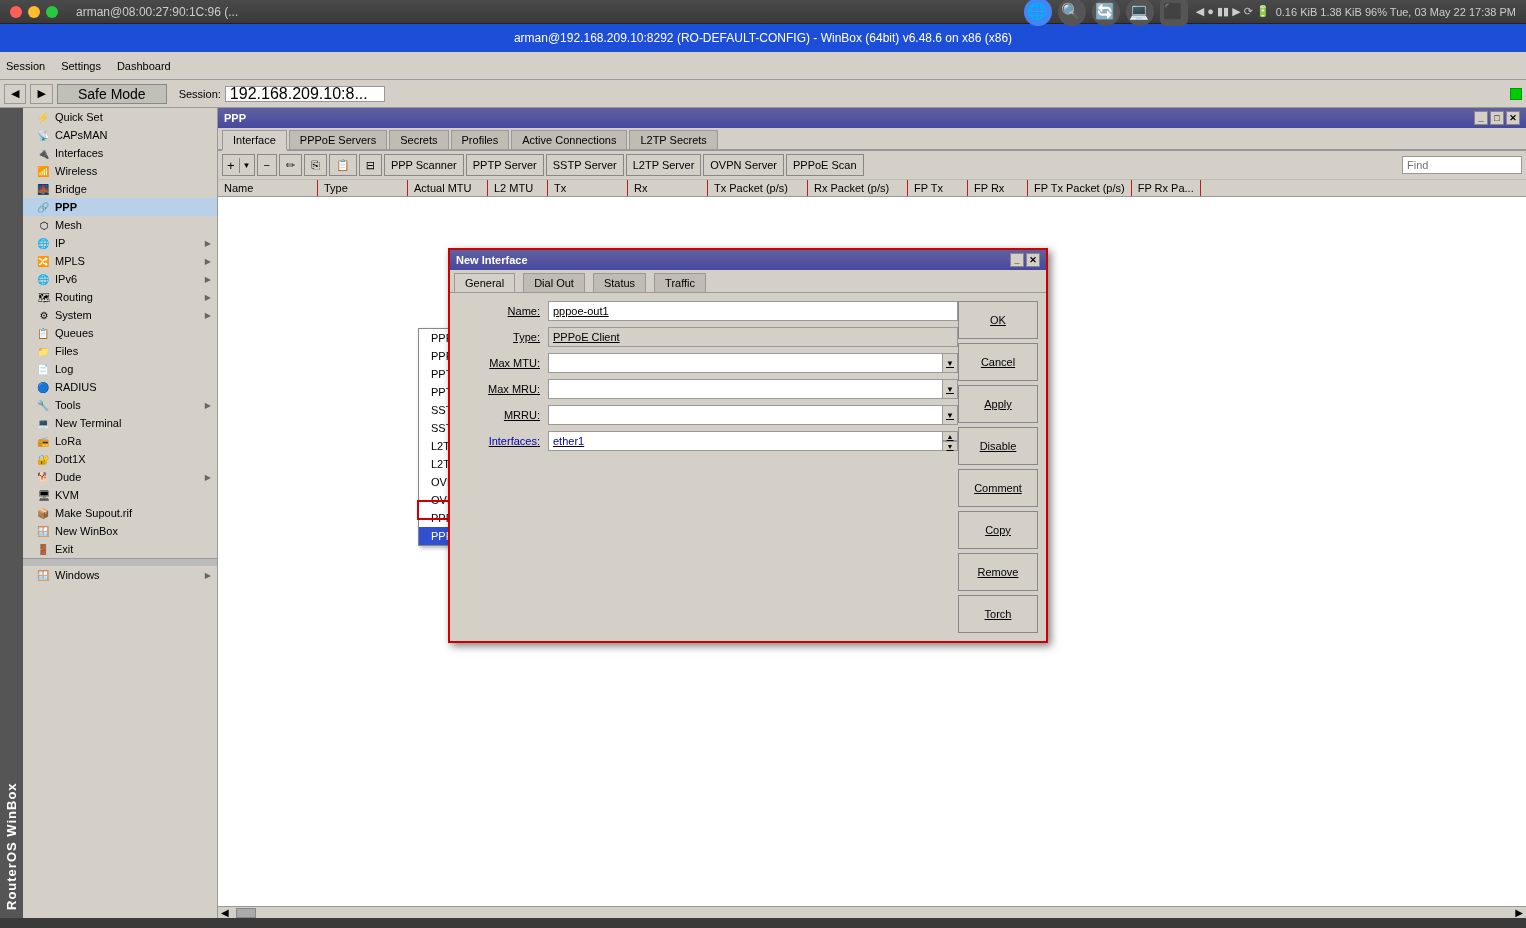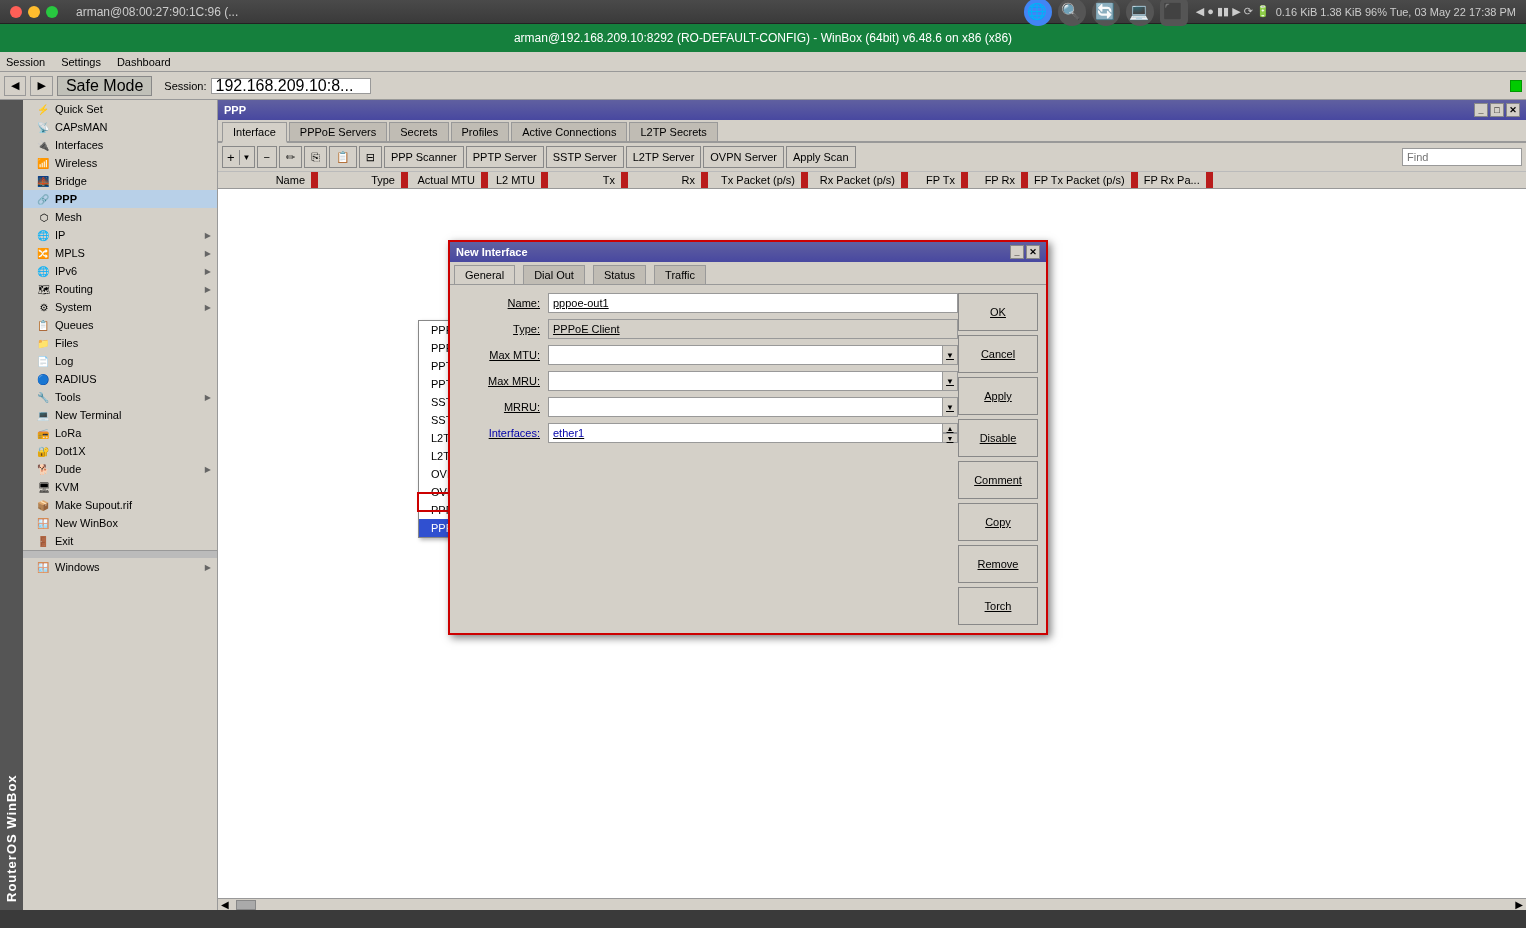--- a/index.html
+++ b/index.html
@@ -28,32 +28,32 @@
     }
     .mac-dot.red { background: #ff5f57; }
     .mac-dot.yellow { background: #febc2e; }
     .mac-dot.green { background: #28c840; }
     .mac-dots { display: flex; gap: 6px; margin-right: 10px; }
     .mac-title-text { color: #ccc; font-size: 12px; flex: 1; text-align: left; }
     .mac-right-icons { display: flex; align-items: center; gap: 6px; margin-left: auto; color: #ccc; font-size: 11px; }
 
     
     .winbox-titlebar {
-      background: #15803d;
+      background: #1d4ed8;
       height: 28px;
       display: flex;
       align-items: center;
       padding: 0 10px;
       color: #fff;
       font-size: 12px;
       justify-content: center;
     }
     .winbox-menu {
       background: #d4d0c8;
-      height: 20px;
+      height: 28px;
       display: flex;
       align-items: center;
       padding: 0 6px;
       gap: 16px;
       border-bottom: 1px solid #999;
     }
     .winbox-menu span { cursor: pointer; color: #000; font-size: 11px; }
 
     
     .toolbar {
@@ -72,21 +72,21 @@
       padding: 0 6px;
       font-size: 11px;
       cursor: pointer;
       display: flex; align-items: center; gap: 2px;
     }
     .session-label { font-size: 11px; color: #000; margin-left: 8px; }
     .session-input {
       height: 16px; border: 1px solid #999; padding: 0 4px; font-size: 16px; width: 160px;
     }
     .safe-mode-btn {
-      background: #c0c0b8; border: 1px solid #888; height: 20px; padding: 0 8px; font-size: 16px; cursor: pointer;
+      background: #c0c0b8; border: 1px solid #888; height: 20px; padding: 0 20px; font-size: 14px; cursor: pointer;
     }
 
     
     .main-layout {
       display: flex;
       height: calc(928px - 38px - 28px - 24px - 28px);
     }
 
     
     .sidebar {
@@ -224,25 +224,24 @@
       background: #fff;
     }
     .table-header {
       display: flex;
       background: #d4d0c8;
       border-bottom: 1px solid #999;
       position: sticky; top: 0;
     }
     .col-header {
       padding: 2px 6px;
-      border-right: 7px solid #b91c1c;
+      border-right: 1px solid #b91c1c;
       font-size: 11px; font-weight: normal;
       white-space: nowrap;
       min-width: 60px;
-      text-align: right;
     }
     .table-status {
       padding: 3px 6px;
       font-size: 11px;
       background: #d4d0c8;
       border-top: 1px solid #bbb;
     }
 
     
     .dropdown-menu {
@@ -609,21 +608,21 @@
         <button class="ppp-tool-btn">−</button>
         <button class="ppp-tool-btn">✏</button>
         <button class="ppp-tool-btn">⎘</button>
         <button class="ppp-tool-btn">📋</button>
         <button class="ppp-tool-btn">⊟</button>
         <button class="ppp-tool-btn">PPP Scanner</button>
         <button class="ppp-tool-btn">PPTP Server</button>
         <button class="ppp-tool-btn">SSTP Server</button>
         <button class="ppp-tool-btn">L2TP Server</button>
         <button class="ppp-tool-btn">OVPN Server</button>
-        <button class="ppp-tool-btn">Apply Scan</button>
+        <button class="ppp-tool-btn">PPPoE Scan</button>
         <input class="find-input" placeholder="Find" style="">
       </div>
 
       <div class="ppp-table">
         <div class="table-header">
           <div class="col-header col-name">Name</div>
           <div class="col-header col-type">Type</div>
           <div class="col-header col-mtu">Actual MTU</div>
           <div class="col-header col-l2mtu">L2 MTU</div>
           <div class="col-header col-tx">Tx</div>

